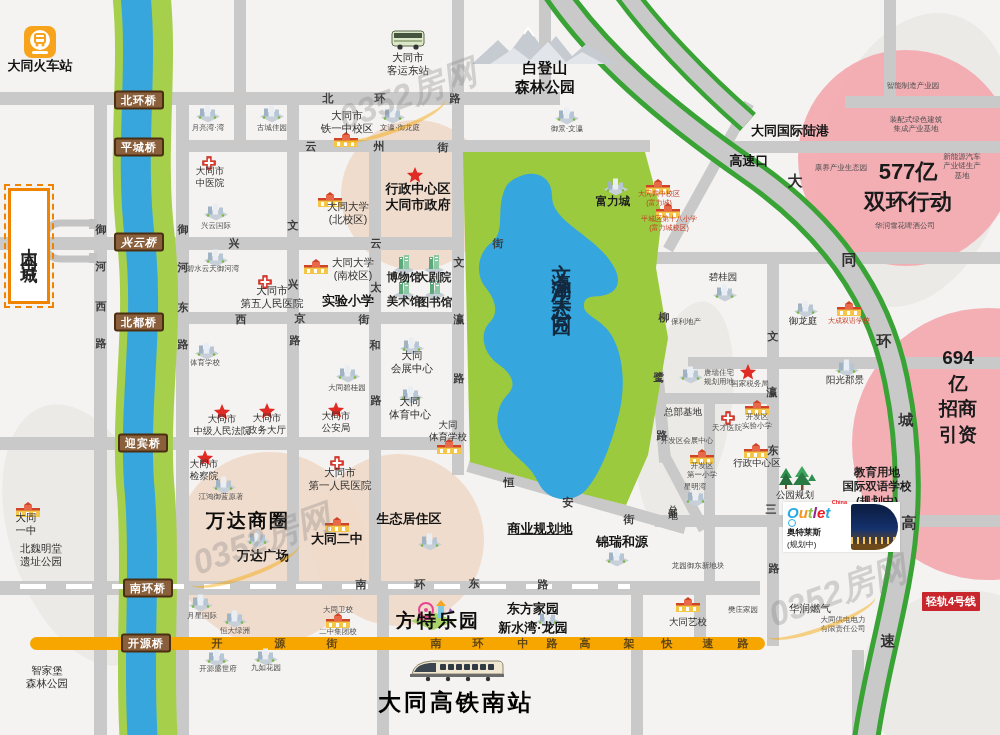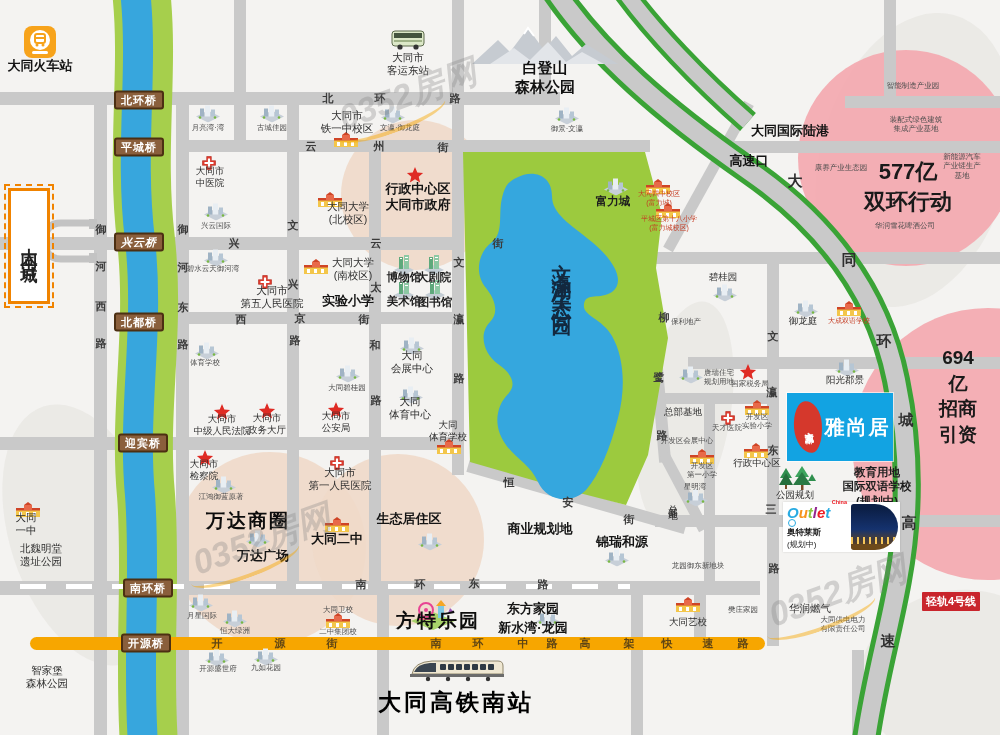--- a/index.html
+++ b/index.html
@@ -719,21 +719,21 @@
       <div class="lbl xxs" style="left: 338px; top: 610px;">大同卫校</div>
       <div class="lbl xxs" style="left: 338px; top: 632px;">二中集团校</div>
       <div class="lbl xxs" style="left: 218px; top: 669px;">开源盛世府</div>
       <div class="lbl xxs" style="left: 266px; top: 668px;">九如花园</div>
       <div class="lbl xl" style="left: 438px; top: 621px;">方特乐园</div>
       <div class="lbl mdb" style="left: 533px; top: 609px;">东方家园</div>
       <div class="lbl mdb" style="left: 533px; top: 628px;">新水湾·龙园</div>
       <div class="lbl xxl" style="left: 456px; top: 702px;">大同高铁南站</div>
       <div class="lbl xs" style="left: 688px; top: 622px;">大同艺校</div>
       <div class="lbl mdb" style="left: 409px; top: 519px;">生态居住区</div>
-      <div class="lbl mdb" style="left: 540px; top: 529px;">商业规划地</div>
+      <div class="lbl mdb" style="left: 540px; top: 529px; text-decoration: underline;">商业规划地</div>
       <div class="lbl mdb" style="left: 622px; top: 542px;">锦瑞和源</div>
       <div class="lbl xxs" style="left: 695px; top: 487px;">星明湾</div>
       <div class="lbl xs" style="left: 683px; top: 412px;">总部基地</div>
       <div class="lbl xxs" style="left: 687px; top: 441px;">开发区会展中心</div>
       <div class="lbl xxs" style="left: 702px; top: 470px;">开发区
 第一小学</div>
       <div class="lbl vert" style="left: 673px; top: 501px;">总部基地</div>
       <div class="lbl xxs" style="left: 686px; top: 322px;">保利地产</div>
       <div class="lbl xxs" style="left: 719px; top: 377px;">唐瑞住宅
 规划用地</div>
@@ -773,26 +773,20 @@
       <div class="lbl xxs" style="left: 743px; top: 610px;">樊庄家园</div>
       <div class="lbl xxs" style="left: 698px; top: 566px;">龙园御东新地块</div>
     </div>
 
   <div class="gucheng">
     <span>大同古城</span>
   </div>
 
   <div class="lakename">文瀛湖生态公园</div>
 
-  <div class="promo-box">
-    <div class="seal">
-      <span>文瀛东郡</span>
-    </div>
-    <div class="promo-name">雅尚居</div>
-  </div>
 
   <div class="lr">轻轨4号线</div>
 
   <div class="outlet">
     <div class="txt">
       <div class="obrand"><span class="ochina">China</span><span class="oballoon"></span><span style="color: rgb(41, 171, 226);">O</span><span style="color: rgb(247, 148, 29);">u</span><span style="color: rgb(139, 197, 63);">t</span><span style="color: rgb(146, 39, 143);">l</span><span style="color: rgb(237, 28, 36);">e</span><span style="color: rgb(41, 171, 226);">t</span></div>
       <div class="ocn">奥特莱斯</div>
       <div class="ost">(规划中)</div>
     </div>
     <div class="ophoto"></div>

